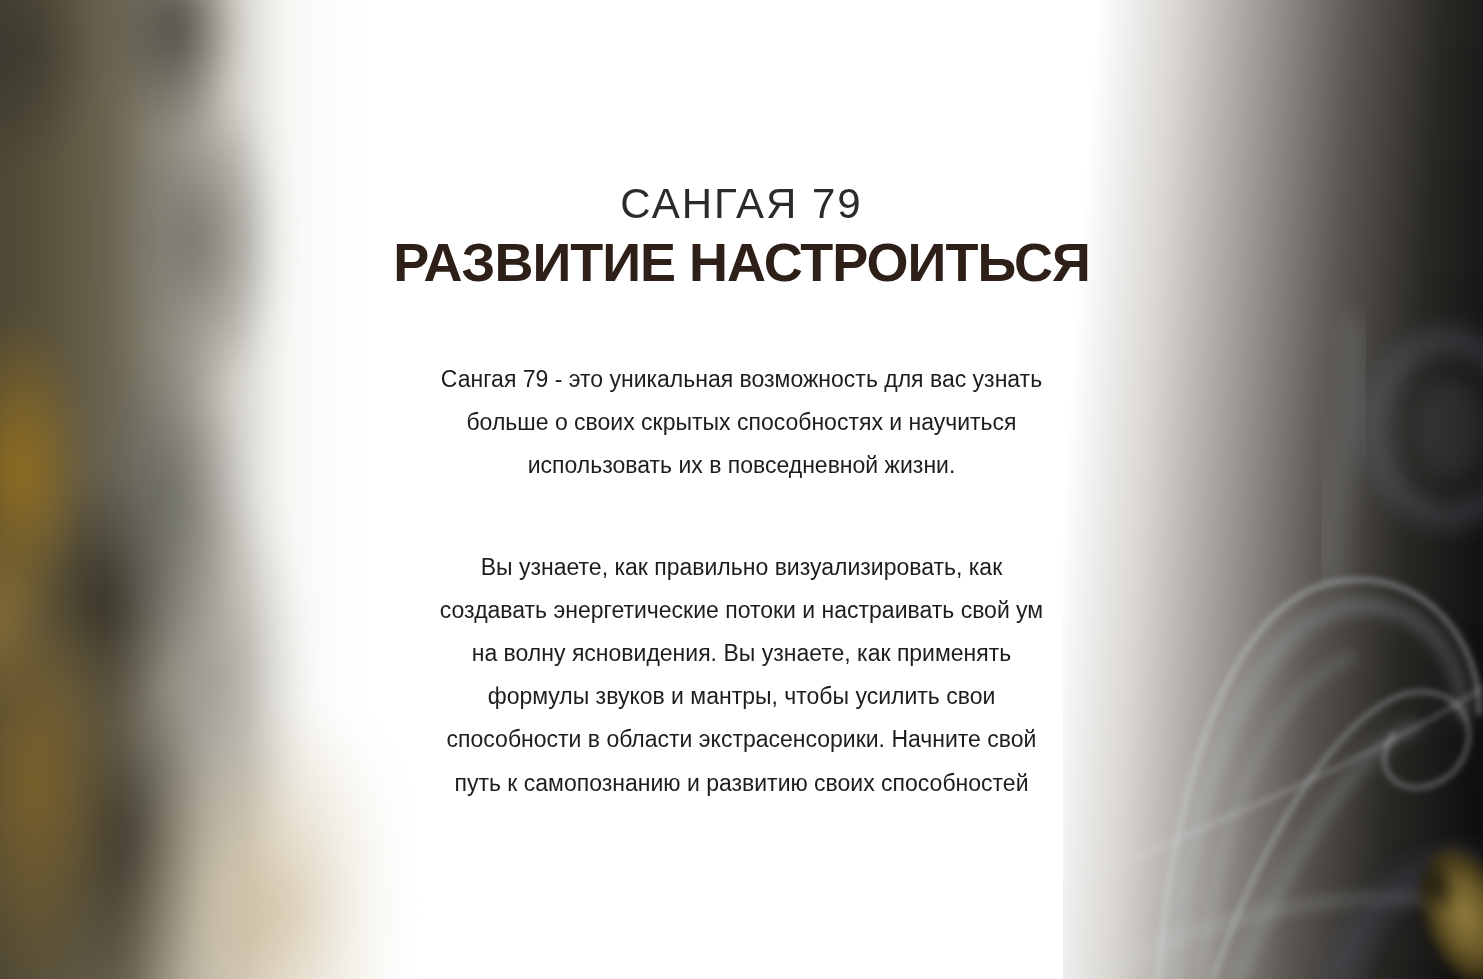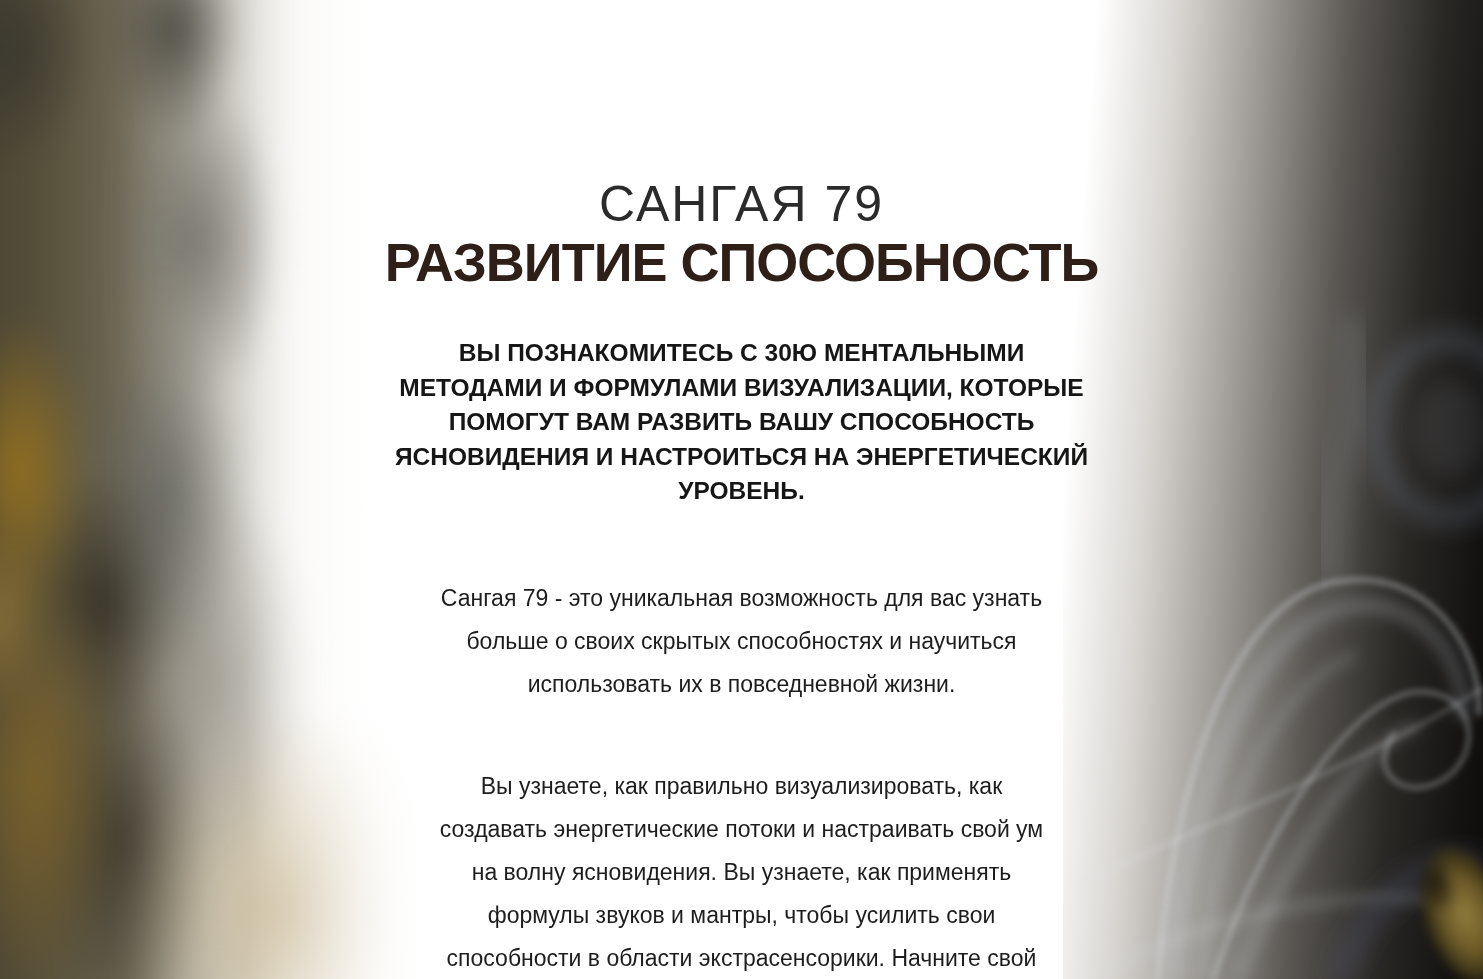--- a/index.html
+++ b/index.html
@@ -85,21 +85,21 @@
   
   .content {
     position: absolute;
     left: 0; top: 0;
     width: 1483px;
     text-align: center;
     padding-top: 176px;
   }
   .kicker {
     margin: 0;
-    font-size: 50px;
+    font-size: 42px;
     font-weight: 200;
     letter-spacing: 2px;
     line-height: 56px;
     color: #2b2b2b;
   }
   .title {
     margin: 2px 0 0 0;
     font-size: 54px;
     font-weight: 800;
     letter-spacing: -1px;
@@ -165,26 +165,21 @@
       <path d="M 25 980 C 160 905 320 882 420 908" fill="none" stroke="rgba(210,214,220,0.25)" stroke-width="8" filter="url(#b7)"></path>
       <path d="M 140 980 C 150 825 205 690 292 655" fill="none" stroke="rgba(210,214,220,0.18)" stroke-width="10" filter="url(#b7)"></path>
 
       <path d="M 275 980 C 315 878 388 848 420 868" fill="none" stroke="rgba(78,84,106,0.45)" stroke-width="20" filter="url(#b12)"></path>
     </svg>
     <div class="incense-tip"></div>
   </div>
 
   <main class="content">
     <h2 class="kicker">САНГАЯ 79</h2>
-    <h1 class="title">РАЗВИТИЕ СПОСОБНОСТЬ</h1>
-    <p class="lead">ВЫ ПОЗНАКОМИТЕСЬ С 30Ю МЕНТАЛЬНЫМИ
-МЕТОДАМИ И ФОРМУЛАМИ ВИЗУАЛИЗАЦИИ, КОТОРЫЕ
-ПОМОГУТ ВАМ РАЗВИТЬ ВАШУ СПОСОБНОСТЬ
-ЯСНОВИДЕНИЯ И НАСТРОИТЬСЯ НА ЭНЕРГЕТИЧЕСКИЙ
-УРОВЕНЬ.</p>
+    <h1 class="title">РАЗВИТИЕ НАСТРОИТЬСЯ</h1>
     <p class="para para-1">Сангая 79 - это уникальная возможность для вас узнать
 больше о своих скрытых способностях и научиться
 использовать их в повседневной жизни.</p>
     <p class="para para-2">Вы узнаете, как правильно визуализировать, как
 создавать энергетические потоки и настраивать свой ум
 на волну ясновидения. Вы узнаете, как применять
 формулы звуков и мантры, чтобы усилить свои
 способности в области экстрасенсорики. Начните свой
 путь к самопознанию и развитию своих способностей</p>
   </main>

